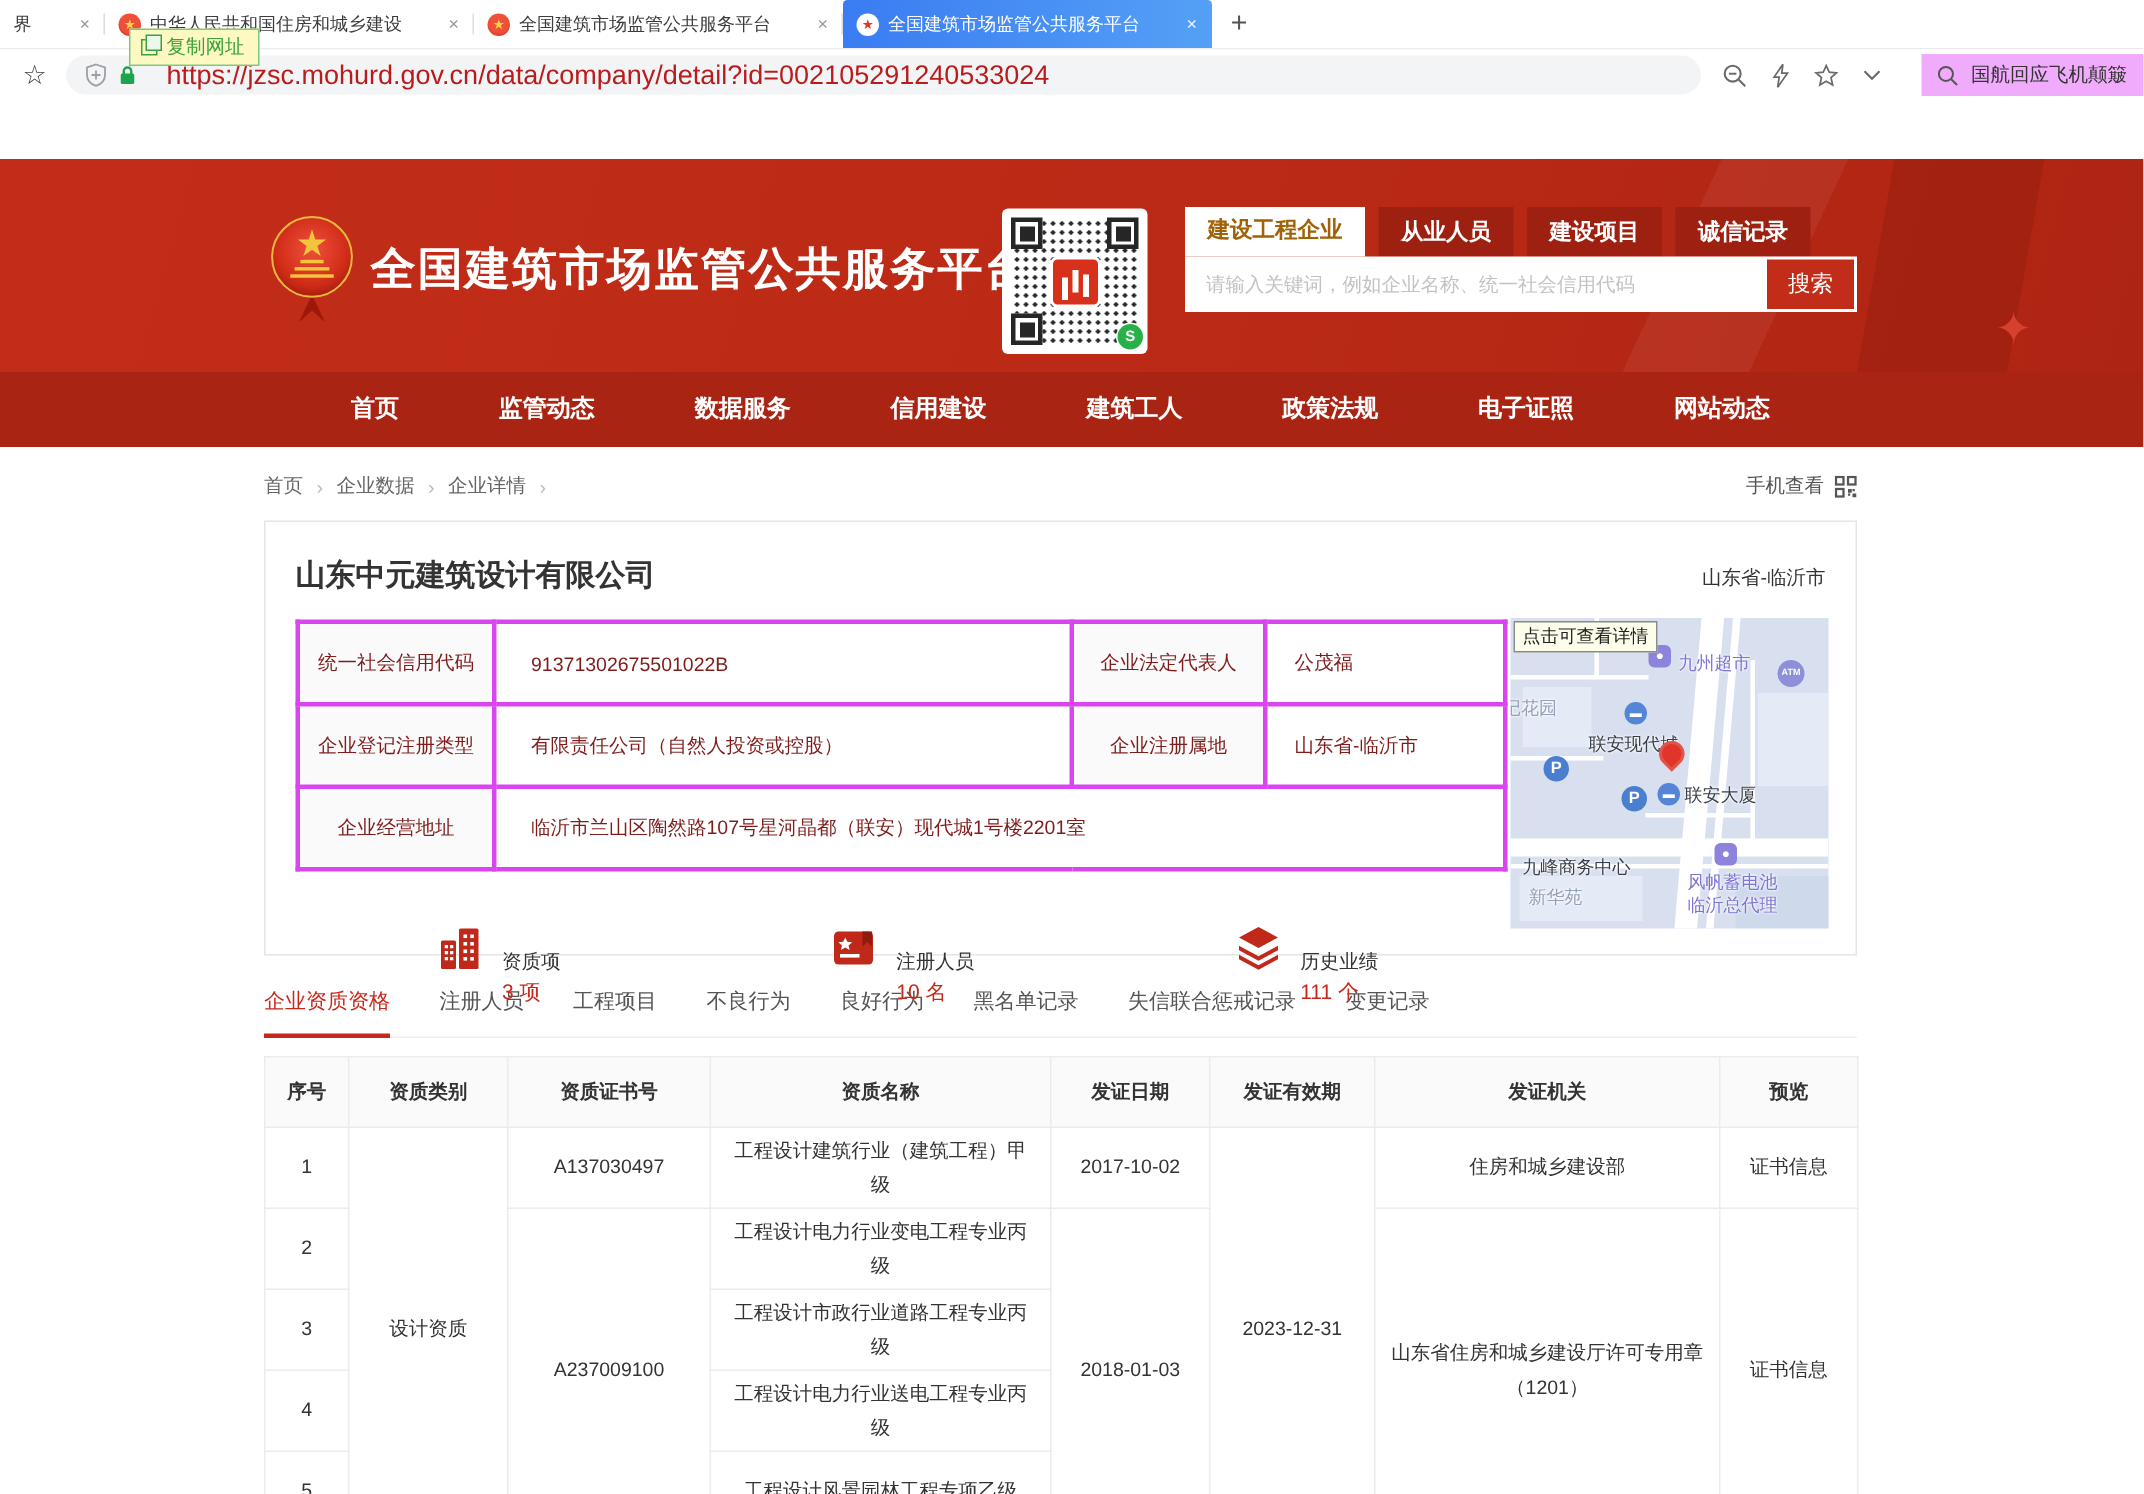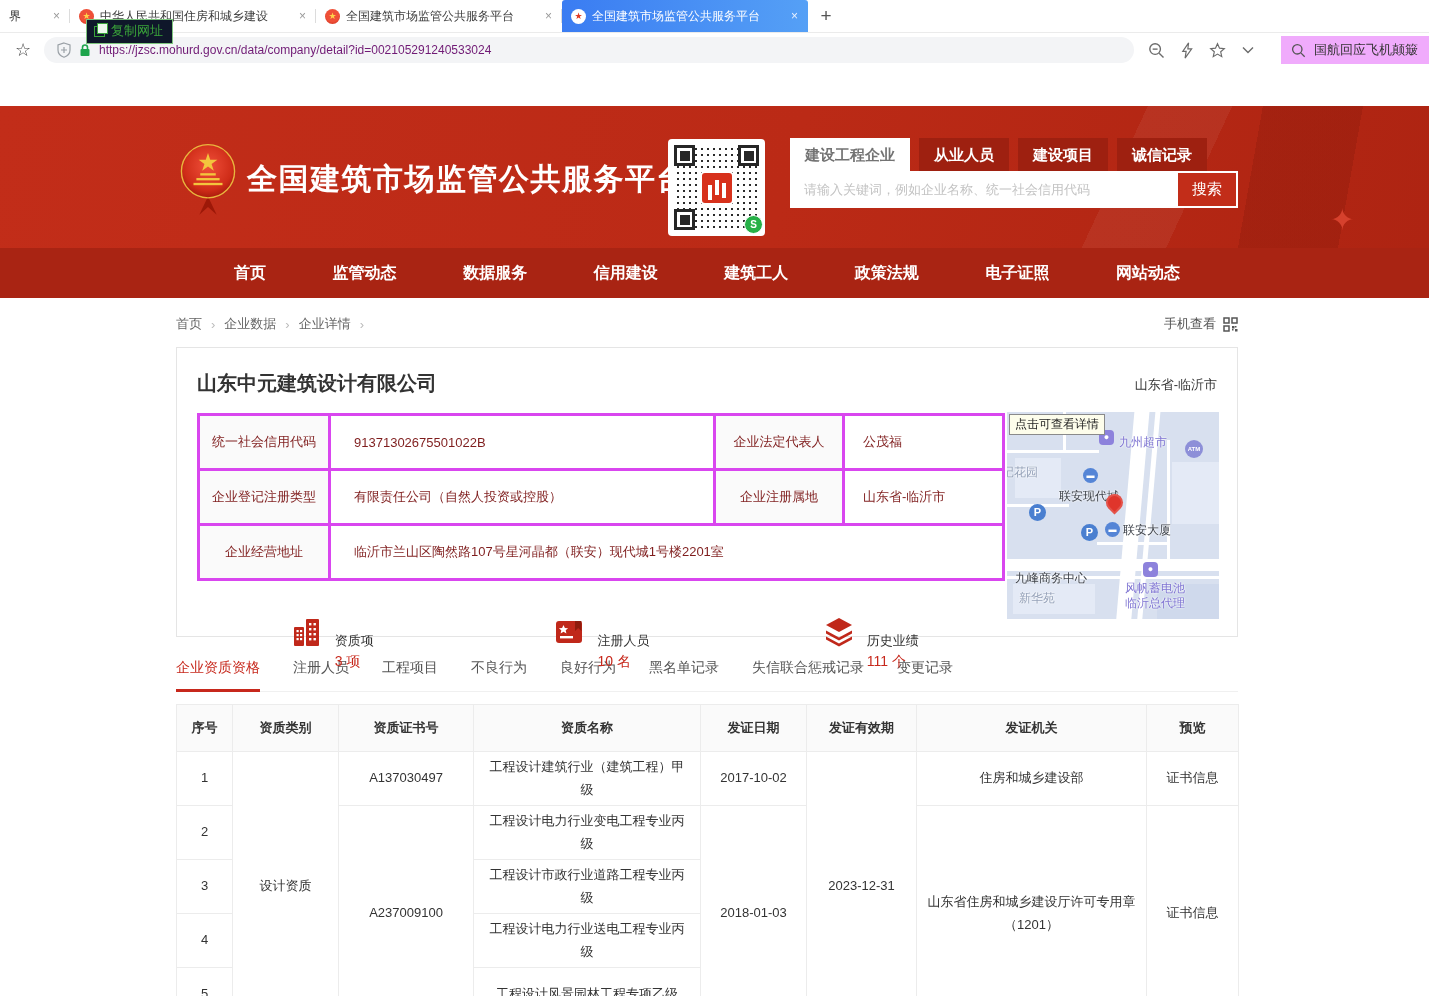--- a/index.html
+++ b/index.html
@@ -13,29 +13,29 @@
   .tab.site{width:228px;}
   .tab-title{white-space:nowrap;overflow:hidden;flex:1;}
   .fav{width:15px;height:15px;border-radius:50%;flex:none;background:radial-gradient(circle at 50% 42%,#ef5038 0 55%,#c22412 100%);
        color:#ffd24a;font-size:9px;line-height:15px;text-align:center;}
   .tab.active{background:linear-gradient(90deg,#3a7cf2,#55a0f6);color:#fff;border-radius:3px 3px 0 0;}
   .tab.active::after{display:none;}
   .tab.active .fav{background:#fff;color:#e23a22;}
   .tab-close{color:#9a9a9a;font-size:12px;padding:0 1px;}
   .tab.active .tab-close{color:#e7f0ff;}
   .newtab{width:36px;display:flex;align-items:center;justify-content:center;font-size:19px;color:#555;cursor:pointer;}
-  .copy-tip{position:absolute;left:86px;top:19px;z-index:9;background:#0f172a;border:1px solid #7fc67f;
+  .copy-tip{position:absolute;left:86px;top:19px;z-index:9;background:#fef9c3;border:1px solid #7fc67f;
             color:#3aa33a;font-size:13px;padding:2px 9px 3px 7px;display:flex;align-items:center;gap:6px;}
   .copy-ic{width:9px;height:9px;border:1px solid #3aa33a;position:relative;display:inline-block;}
   .copy-ic::before{content:"";position:absolute;left:2px;top:-4px;width:9px;height:9px;border:1px solid #3aa33a;background:#edf8ed;}
   .urlbar{height:34px;display:flex;align-items:center;padding:0 10px;position:relative;background:#fff;}
   .bookmark-star{font-size:18px;color:#444;width:26px;text-align:center;cursor:pointer;}
   .urlfield{width:1090px;height:26px;background:#f3f4f6;border-radius:14px;display:flex;align-items:center;
             gap:8px;padding:0 13px;box-sizing:border-box;margin-left:8px;}
-  .url-text{font-size:12px;color:#701a75;white-space:nowrap;}
+  .url-text{font-size:18px;color:#b91c1c;white-space:nowrap;margin-left:12px;}
   .toolicons{display:flex;gap:15px;align-items:center;margin-left:14px;}
   .toolicons svg,.toolicons span{cursor:pointer;}
   .newsbox{position:absolute;right:0;top:3px;width:148px;height:28px;background:#f0abfc;display:flex;
            align-items:center;gap:8px;padding:0 10px;box-sizing:border-box;font-size:13px;color:#333;cursor:pointer;white-space:nowrap;}
   .chromegap{height:39px;background:#fff;}
   
   .banner{height:142px;background:linear-gradient(105deg,#c22d19,#bb2a16 55%,#ae2412);position:relative;overflow:hidden;}
   .banner::before{content:"";position:absolute;right:0;top:0;width:430px;height:100%;
      background:linear-gradient(115deg,transparent 30%,rgba(255,255,255,.055) 30%,rgba(255,255,255,.055) 47%,transparent 47%),
                 linear-gradient(100deg,transparent 58%,rgba(80,8,0,.14) 58%,rgba(80,8,0,.14) 80%,transparent 80%);}
@@ -51,21 +51,21 @@
   .qc::after{content:"";position:absolute;inset:2.5px;background:#262626;}
   .qc.tl{left:6px;top:6px;} .qc.tr{right:6px;top:6px;} .qc.bl{left:6px;bottom:6px;}
   .qr-center{position:absolute;left:50%;top:50%;width:34px;height:34px;margin:-17px 0 0 -17px;background:#d7311c;
              border-radius:5px;border:2px solid #fff;box-sizing:border-box;display:flex;align-items:center;justify-content:center;}
   .qb{width:4px;height:15px;background:#fff;box-shadow:7px 3px 0 0 #fff,-7px 5px 0 0 #fff;}
   .qr-green{position:absolute;right:2px;bottom:2px;width:17px;height:17px;border-radius:50%;background:#27b148;
             color:#fff;font-size:10px;font-weight:700;text-align:center;line-height:17px;border:1px solid #fff;}
   .sform{position:absolute;left:614px;top:32px;width:448px;}
   .stabs{display:flex;gap:9px;}
   .stab{height:33px;line-height:33px;padding:0 15px;background:#9e2010;font-size:15px;font-weight:700;color:#fff;cursor:pointer;}
-  .stab.active{background:#fff;color:#737373;}
+  .stab.active{background:#fff;color:#a16207;font-family:Liberation Mono, monospace;}
   .srow{display:flex;height:37px;}
   .sinput{flex:1;border:0;padding:0 14px;font-size:13px;color:#333;outline:none;background:#fff;}
   .sinput::placeholder{color:#c3c3c3;}
   .sbtn{width:62px;background:#c22d19;border:2px solid #fff;color:#fff;font-size:15px;cursor:pointer;}
   
   .mainnav{height:50px;background:#a92413;}
   .nav-in{width:1062px;margin-left:176px;display:flex;justify-content:space-between;padding:0 58px;box-sizing:border-box;}
   .nav-item{line-height:50px;font-size:16px;font-weight:700;color:#fff;cursor:pointer;}
   
   .crumbs{width:1062px;margin:17px 0 0 176px;display:flex;align-items:center;font-size:13px;color:#666;}

